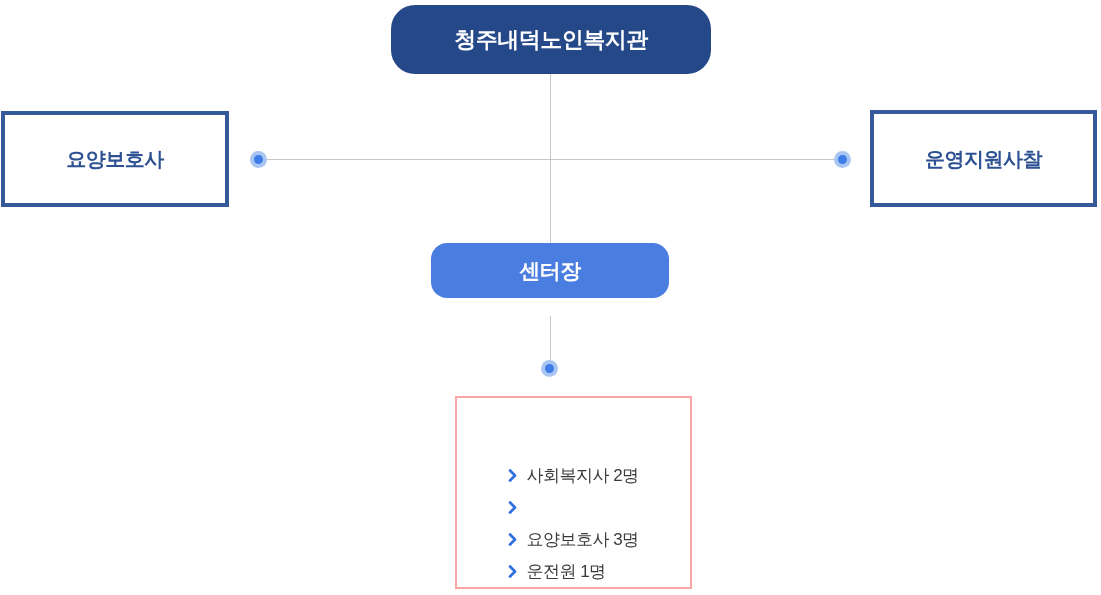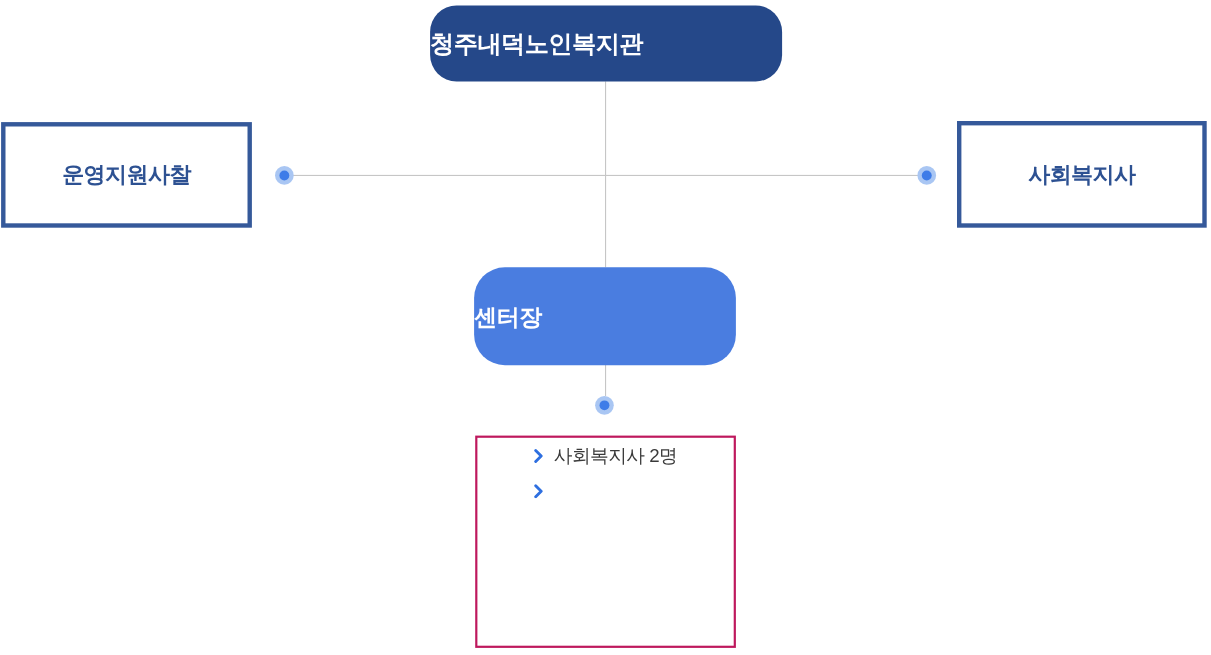--- a/index.html
+++ b/index.html
@@ -45,36 +45,37 @@
   }
   .dot-left   { left: 250px; top: 151px; }
   .dot-right  { left: 834px; top: 151px; }
   .dot-bottom { left: 541px; top: 360px; }
 
   
   .node-filled {
     position: absolute;
     display: flex;
     align-items: center;
+    justify-content: center;
     color: #ffffff;
     font-weight: bold;
   }
   .node-root {
     left: 391px; top: 5px;
     width: 320px; height: 69px;
     background: #254889;
     border-radius: 24px;
     font-size: 22px;
     letter-spacing: -0.5px;
   }
   .node-director {
     left: 431px; top: 243px;
-    width: 238px; height: 89px;
+    width: 238px; height: 55px;
     background: #4a7de0;
-    border-radius: 28px;
+    border-radius: 16px;
     font-size: 21px;
     letter-spacing: -0.5px;
   }
 
   
   .node-outline {
     position: absolute;
     box-sizing: border-box;
     background: #ffffff;
     border: 4px solid #35599a;
@@ -88,27 +89,27 @@
     justify-content: center;
     text-align: center;
     line-height: 30px;
   }
   .node-committee { left: 1px;   top: 111px; width: 228px; height: 96px; }
   .node-support   { left: 870px; top: 110px; width: 227px; height: 97px; }
 
   
   .staff-box {
     position: absolute;
-    left: 432px; top: 396px;
+    left: 455px; top: 396px;
     width: 237px; height: 193px;
     box-sizing: border-box;
     background: #ffffff;
-    border: 2px solid #be185d;
+    border: 2px solid #fca5a5;
     display: flex;
-    align-items: flex-start;
+    align-items: flex-end;
     justify-content: center;
   }
   .staff-list {
     list-style: none;
     margin: 0;
     padding: 0;
   }
   .staff-list li {
     display: flex;
     align-items: center;
@@ -137,40 +138,52 @@
 
   <div class="dot dot-left"></div>
   <div class="dot dot-right"></div>
   <div class="dot dot-bottom"></div>
 
   <div class="node-filled node-root">
     <span>청주내덕노인복지관</span>
   </div>
 
   <div class="node-outline node-committee">
-    <span>운영지원사찰</span>
+    <span>요양보호사</span>
   </div>
 
   <div class="node-outline node-support">
-    <span>사회복지사</span>
+    <span>운영지원사찰</span>
   </div>
 
   <div class="node-filled node-director">
     <span>센터장</span>
   </div>
 
   <div class="staff-box">
     <ul class="staff-list">
       <li>
         <svg class="chevron" viewBox="0 0 9 13">
             <polyline points="2,1.5 7,6.5 2,11.5" fill="none" stroke="#2e6fe0" stroke-width="2.6" stroke-linecap="round" stroke-linejoin="round"></polyline>
           </svg>
         <span>사회복지사 2명</span>
       </li>
       <li>
         <svg class="chevron" viewBox="0 0 9 13">
             <polyline points="2,1.5 7,6.5 2,11.5" fill="none" stroke="#2e6fe0" stroke-width="2.6" stroke-linecap="round" stroke-linejoin="round"></polyline>
           </svg>
       </li>
+      <li>
+        <svg class="chevron" viewBox="0 0 9 13">
+            <polyline points="2,1.5 7,6.5 2,11.5" fill="none" stroke="#2e6fe0" stroke-width="2.6" stroke-linecap="round" stroke-linejoin="round"></polyline>
+          </svg>
+        <span>요양보호사 3명</span>
+      </li>
+      <li>
+        <svg class="chevron" viewBox="0 0 9 13">
+            <polyline points="2,1.5 7,6.5 2,11.5" fill="none" stroke="#2e6fe0" stroke-width="2.6" stroke-linecap="round" stroke-linejoin="round"></polyline>
+          </svg>
+        <span>운전원 1명</span>
+      </li>
     </ul>
   </div>
 
 </div>
 
 </body></html>

